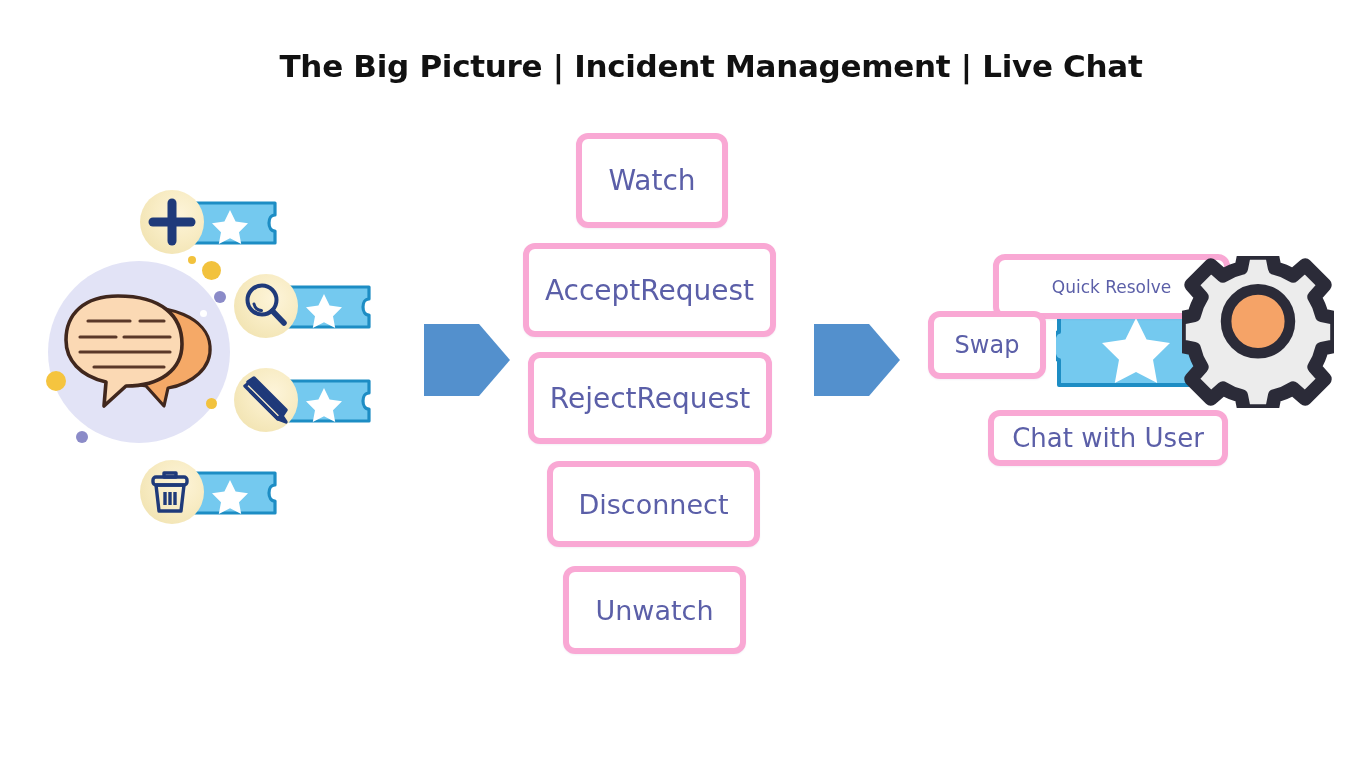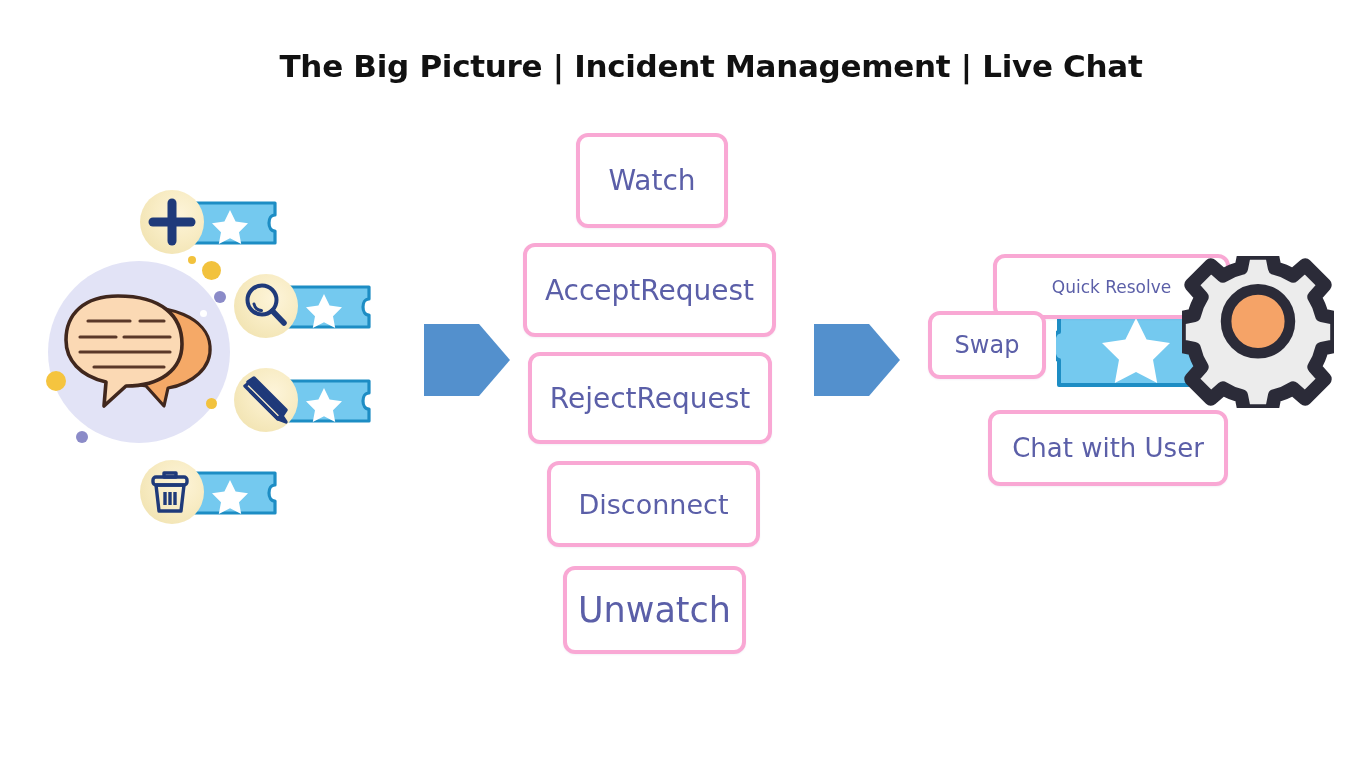--- a/index.html
+++ b/index.html
@@ -31,43 +31,43 @@
     color: #111111;
     white-space: nowrap;
     padding-left: 28px;
   }
 
   
   .actbox {
     position: absolute;
     box-sizing: border-box;
     background: #ffffff;
-    border: 4px solid #f9a8d4;
+    border: 6px solid #f9a8d4;
     border-radius: 12px;
     box-shadow: 0 1px 2px rgba(90,90,140,0.07);
     color: #5b5fa8;
     font-family: "DejaVu Sans", sans-serif;
     display: flex;
     align-items: center;
     justify-content: center;
     white-space: nowrap;
     text-align: left;
   }
 
   
   #box-watch        { left: 576px; top: 133px; width: 152px; height: 95px;  font-size: 28px; }
   #box-accept       { left: 523px; top: 243px; width: 253px; height: 94px;  font-size: 28px; }
   #box-reject       { left: 528px; top: 352px; width: 244px; height: 92px;  font-size: 28px; }
   #box-disconnect   { left: 547px; top: 461px; width: 213px; height: 86px;  font-size: 27px; }
-  #box-unwatch      { left: 563px; top: 566px; width: 183px; height: 88px;  font-size: 35px; }
+  #box-unwatch      { left: 563px; top: 566px; width: 183px; height: 88px;  font-size: 27px; }
 
   
   #box-quick-resolve { left: 993px; top: 222px; width: 237px; height: 65px; font-size: 17px; z-index: 6; margin-top: 32px; }
   #box-swap          { left: 928px; top: 311px; width: 118px; height: 68px; font-size: 24px; z-index: 6; }
-  #box-chat-user     { left: 988px; top: 410px; width: 240px; height: 76px; font-size: 26px; z-index: 6; }
+  #box-chat-user     { left: 988px; top: 410px; width: 240px; height: 56px; font-size: 26px; z-index: 6; }
 
   
   .arrow {
     position: absolute;
     background: #5390cd;
     clip-path: polygon(0% 0%, 64% 0%, 100% 50%, 64% 100%, 0% 100%);
   }
   #arrow-1 { left: 424px; top: 324px; width: 86px; height: 72px; }
   #arrow-2 { left: 814px; top: 324px; width: 86px; height: 72px; }
 

